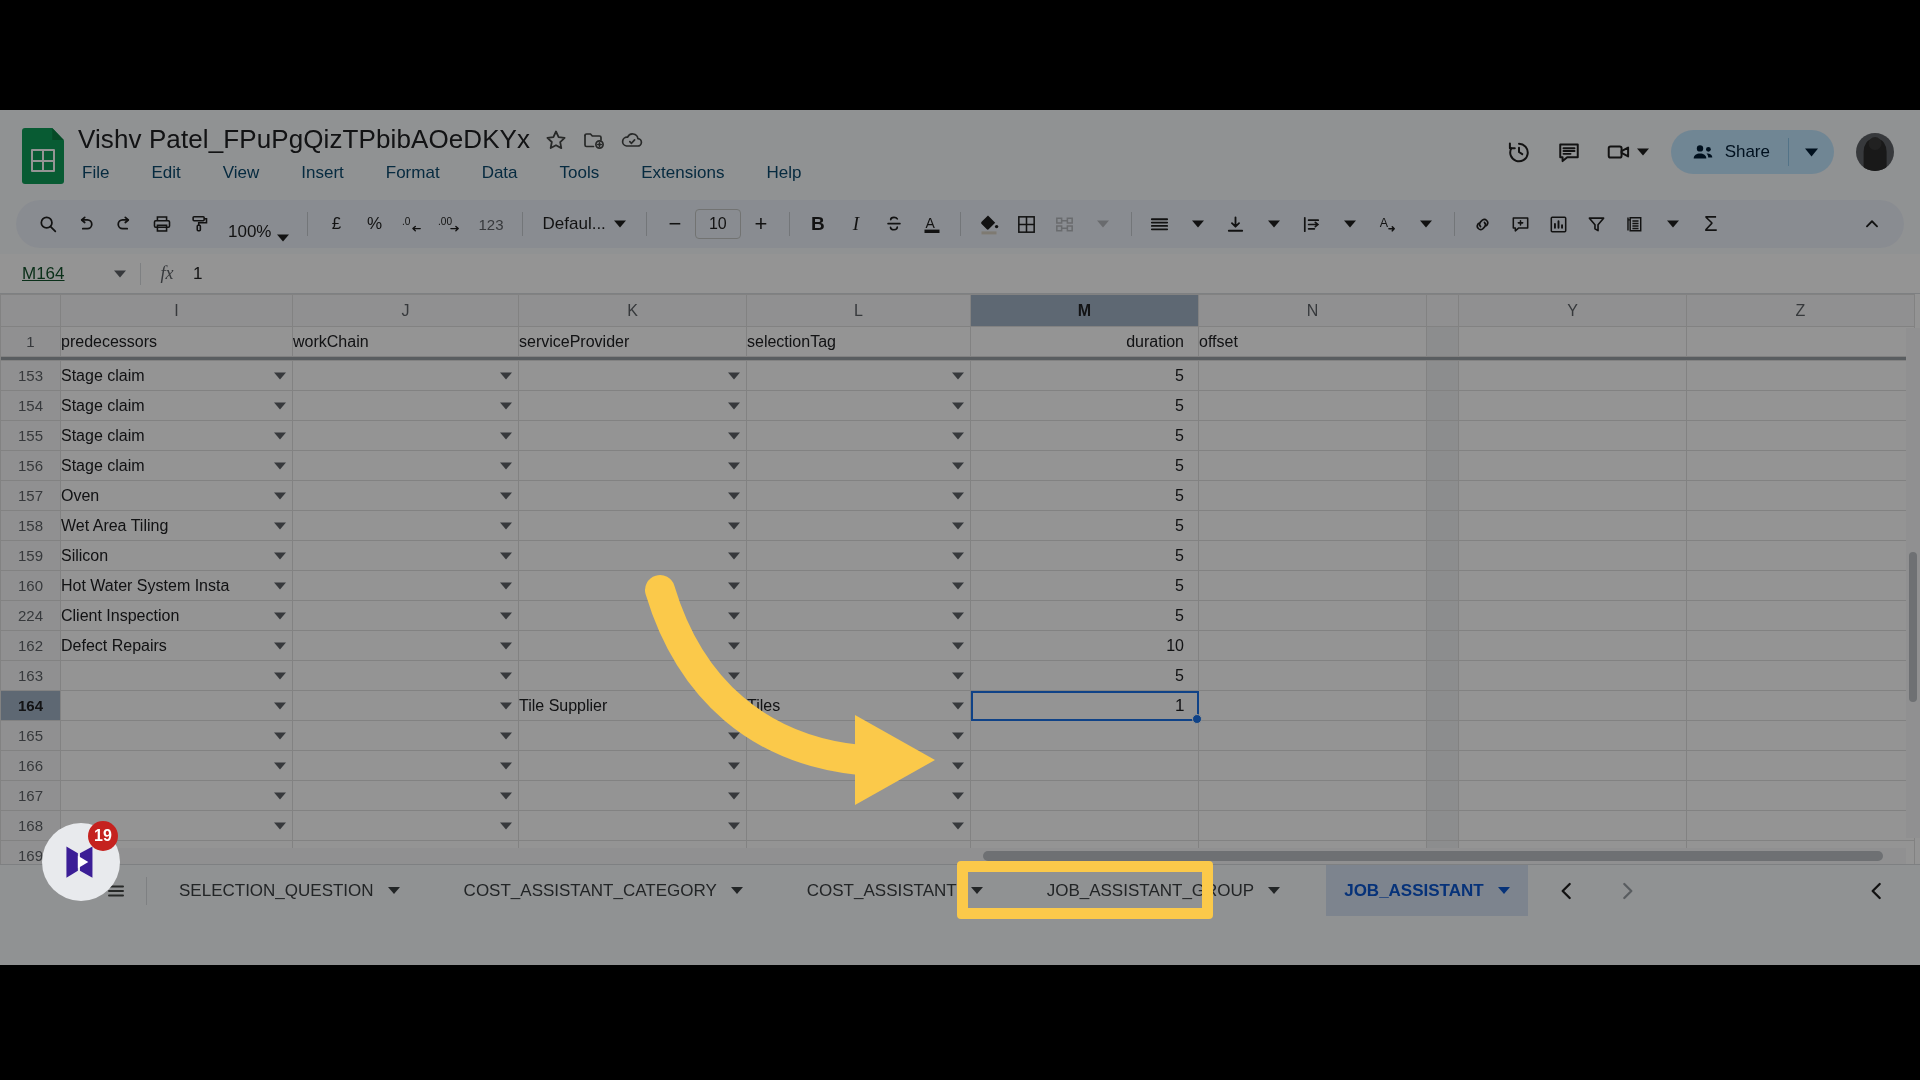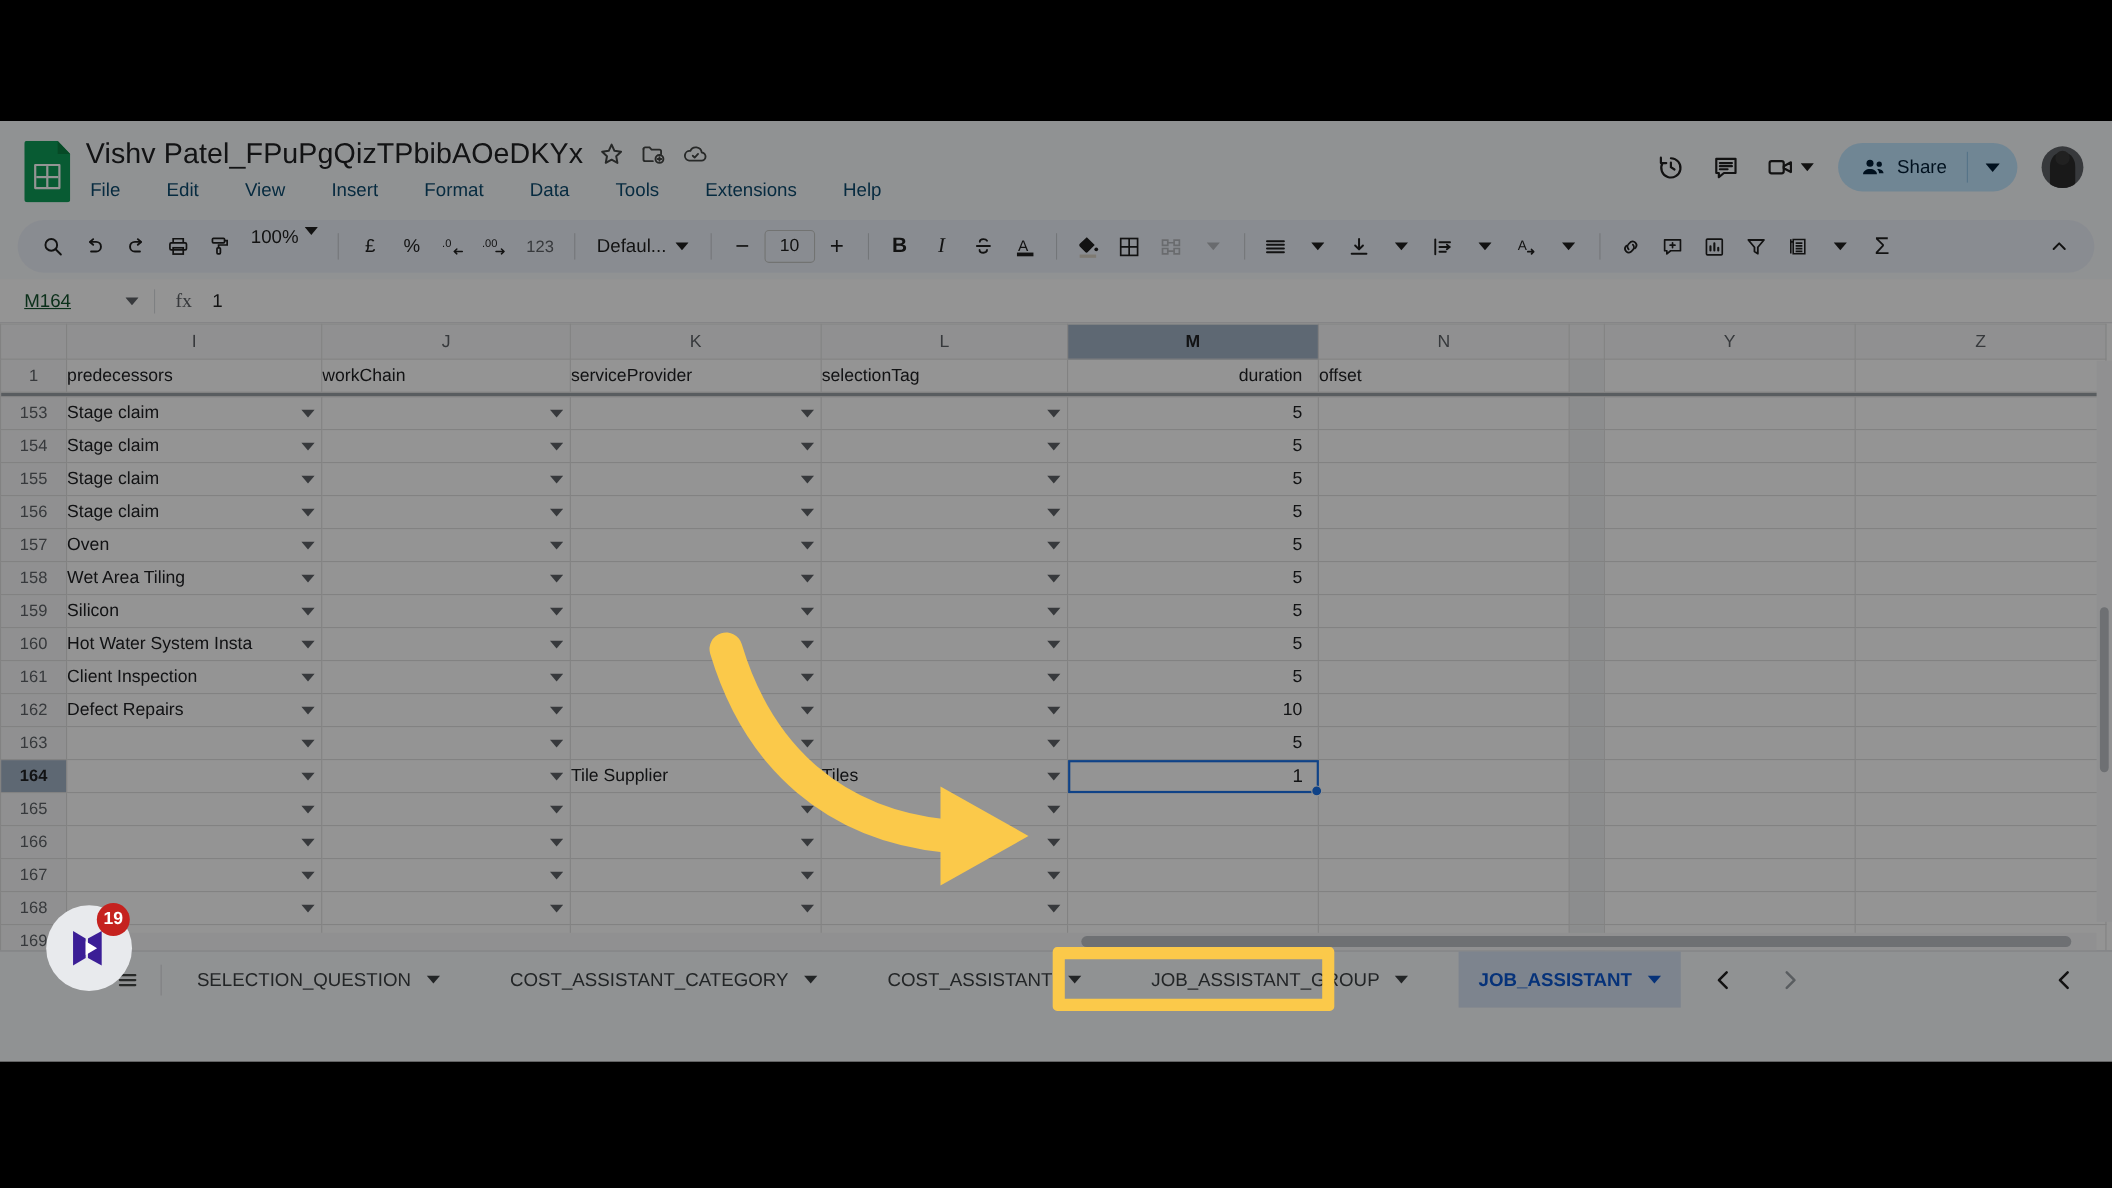--- a/index.html
+++ b/index.html
@@ -121,21 +121,21 @@
     position: relative;
   }
   .tb {
     min-width: 36px; height: 36px;
     display:flex; align-items:center; justify-content:center;
     border-radius: 6px; cursor:pointer; color:#1f1f1f;
     font-size: 17px;
   }
   .tb.txt { padding: 0 8px; }
   .tb-sep { width:1px; height:24px; background:#c7cbd1; margin: 0 8px; }
-  .zoom-ctl { display:flex; align-items:flex-start; gap:6px; padding:0 8px; height:36px;
+  .zoom-ctl { display:flex; align-items:flex-end; gap:6px; padding:0 8px; height:36px;
               border-radius:6px; cursor:pointer; font-size:17px; color:#1f1f1f;}
   .font-ctl { display:flex; align-items:center; gap:8px; padding:0 10px; height:36px;
               border-radius:6px; cursor:pointer; font-size:17px; color:#1f1f1f;text-align:right; }
   .fontsize-box {
     width: 46px; height: 30px; border:1px solid #c4c7c5; border-radius:4px;
     display:flex; align-items:center; justify-content:center;
     font-size: 16px; background: transparent; color:#1f1f1f;
   }
   .tb.disabled { color:#b6b9bd; }
   .tb-collapse { position:absolute; right: 14px; }
@@ -148,21 +148,21 @@
     margin-top: 6px;
   }
   .namebox {
     width: 140px; height: 100%;
     display:flex; align-items:center; justify-content:space-between;
     padding: 0 14px 0 22px; font-size:17px; color:#14532d;
     cursor:pointer;
     text-decoration:underline;
   }
   .fbar-sep { width:1px; height:22px; background:#dadce0; }
-  .fx { width: 52px; text-align:center; color:#5f6368; font-size:18px;
+  .fx { width: 52px; text-align:center; font-style:italic; color:#5f6368; font-size:18px;
         font-family:"Liberation Serif", serif; }
   .formula-input {
     flex:1 1 auto; height:100%; display:flex; align-items:center;
     font-size:17px; color:#222; cursor:text;
   }
 
   
   .grid-wrap { position:relative; background:#fff; height: 570px; overflow:hidden; }
   table.sheet { border-collapse: collapse; table-layout: fixed; width: 1905px; }
   table.sheet td, table.sheet th { border: 1px solid #e0e0e0; padding: 0; }
@@ -806,21 +806,21 @@
             <td class="cell">
               <span class="dd-arrow"></span>
             </td>
             <td class="cell num"><span>5</span></td>
             <td class="cell"></td>
             <td class="cell hidden-col"></td>
             <td class="cell"></td>
             <td class="cell"></td>
           </tr>
           <tr>
-            <td class="rowhdr">161</td>
+            <td class="rowhdr">224</td>
             <td class="cell"><span>Client Inspection</span><span class="dd-arrow"></span></td>
             <td class="cell">
               <span class="dd-arrow"></span>
             </td>
             <td class="cell">
               <span class="dd-arrow"></span>
             </td>
             <td class="cell">
               <span class="dd-arrow"></span>
             </td>

